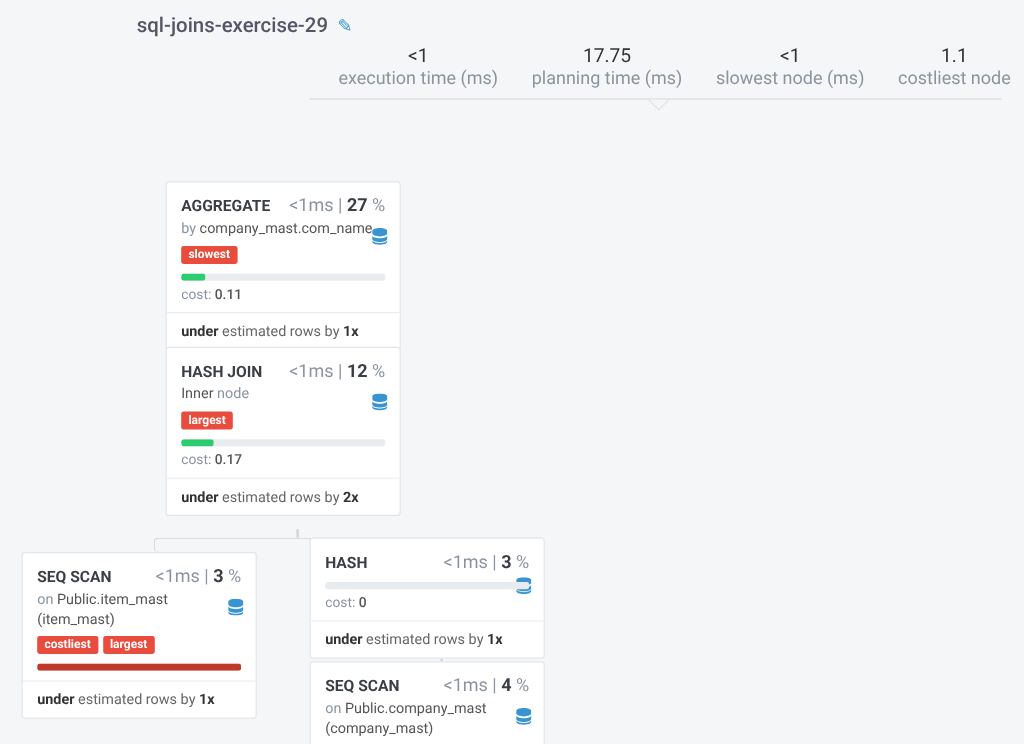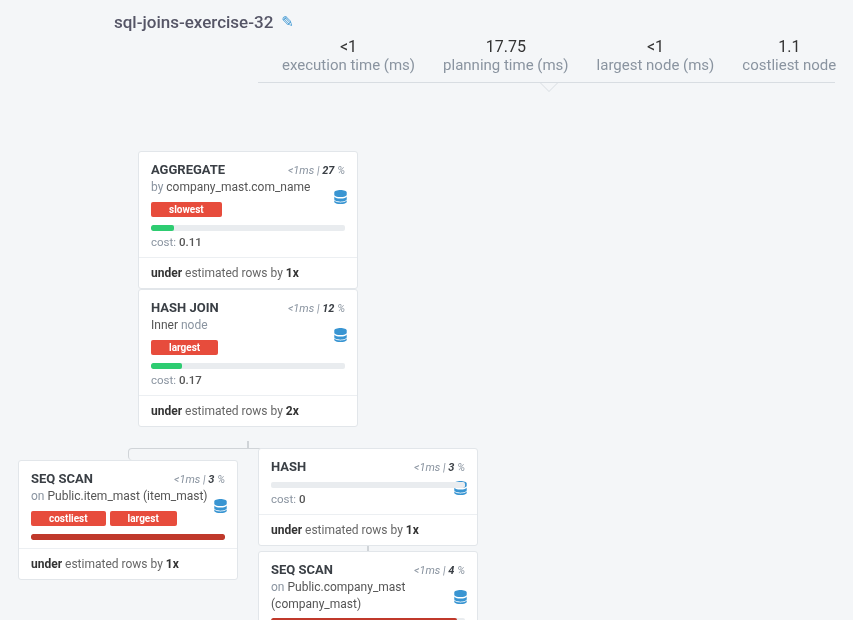--- a/index.html
+++ b/index.html
@@ -44,73 +44,73 @@
     border-top: 8px solid #f4f6f8;
   }
   
   .canvas { position: relative; width: 817px; height: 540px; }
   .conn { position: absolute; border: 1px solid #d0d4d8; border-radius: 4px; border-bottom: none; }
   .vconn { position: absolute; width: 0; border-left: 2px solid #d0d4d8; }
 
   
   .node {
     position: absolute;
-    width: 220px;
+    width: 196px;
     background: #fff;
     border: 1px solid #e2e6ea;
     border-radius: 3px;
   }
   .n-body { padding: 10px 12px 8px 12px; }
   .n-head { display: flex; align-items: baseline; justify-content: space-between; }
   .n-title { font-size: 13px; font-weight: 700; color: #3a3f45; text-transform: uppercase; }
-  .n-time { font-size: 11px; color: #8a94a0; font-style: italic; }
+  .n-time { font-size: 15px; color: #8a94a0; }
   .n-time b { color: #3a3f45; font-weight: 700; }
   .n-sub { font-size: 12px; color: #8a94a0; margin-top: 2px; line-height: 1.35; }
   .n-sub .dk { color: #555; }
   .tags { margin-top: 6px; display: flex; gap: 4px; }
   .tag {
     display: inline-block;
     font-size: 10px; font-weight: 700; color: #fff;
-    background: #e74c3c; padding: 2px 18px; border-radius: 2px;
+    background: #e74c3c; padding: 2px 6px; border-radius: 2px;
   }
   .db-icon { position: absolute; right: 10px; top: 38px; color: #3995d2; font-size: 14px; }
   .bar { height: 6px; background: #e9ecef; border-radius: 2px; margin-top: 8px; position: relative; overflow: hidden; }
   .bar > span { position: absolute; left: 0; top: 0; bottom: 0; border-radius: 2px; }
   .cost { font-size: 11.5px; color: #8a94a0; margin-top: 4px; }
   .cost b { color: #555; font-weight: 500; }
   .foot {
     border-top: 1px solid #eceff2;
     padding: 8px 12px;
     font-size: 12px; color: #666;
   }
   .foot b { font-weight: 700; color: #333; }
 </style>
 </head>
 <body>
 
 <div class="page">
 
   <div class="title-row">
-    <h2>sql-joins-exercise-32</h2>
+    <h2>sql-joins-exercise-29</h2>
     <span class="icon">✎</span>
   </div>
 
   <div class="stats-wrap">
     <div class="stats">
       <div class="stat">
         <div class="val">&lt;1</div>
         <div class="lbl">execution time (ms)</div>
       </div>
       <div class="stat">
         <div class="val">17.75</div>
         <div class="lbl">planning time (ms)</div>
       </div>
       <div class="stat">
         <div class="val">&lt;1</div>
-        <div class="lbl">largest node (ms)</div>
+        <div class="lbl">slowest node (ms)</div>
       </div>
       <div class="stat">
         <div class="val">1.1</div>
         <div class="lbl">costliest node</div>
       </div>
       <span class="close-x">✕</span>
     </div>
     <div class="pointer"></div>
   </div>
 

